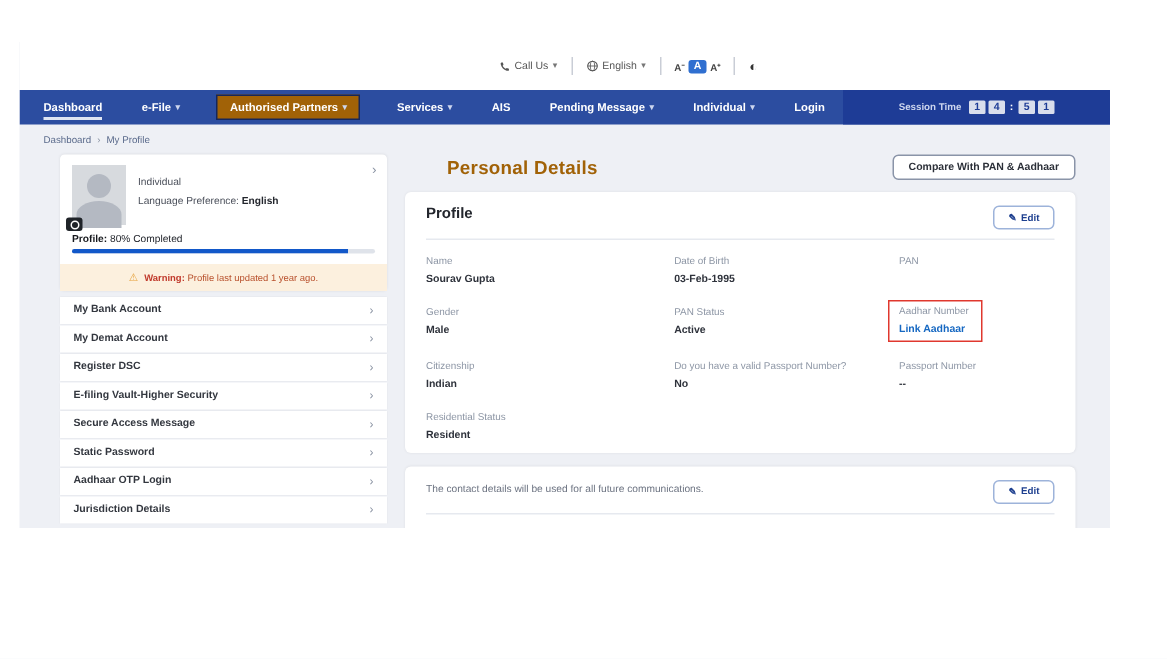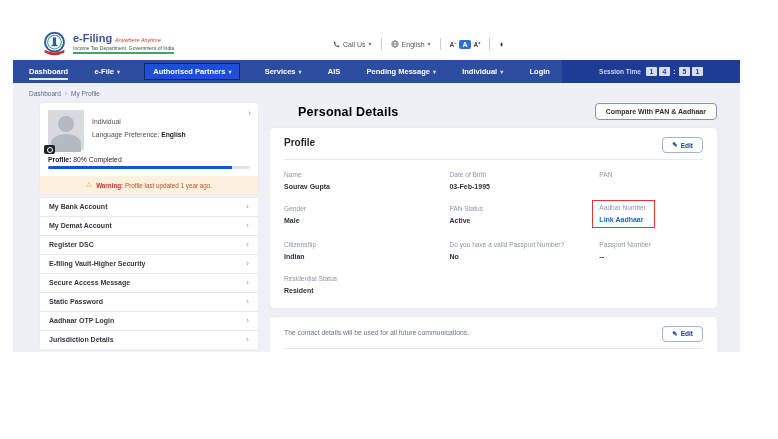--- a/index.html
+++ b/index.html
@@ -23,21 +23,21 @@
   .fs-mid{font-size:7px;color:#fff;background:#2f6fd0;border-radius:2px;padding:1px 3px;font-weight:bold;}
   .moon{font-size:9px;color:#333;}
   .ic{display:inline-block;vertical-align:middle;}
 
   
   .nav{position:relative;height:23px;background:#2c4da0;display:flex;align-items:stretch;}
   .nav-items{display:flex;align-items:center;flex:1;padding-left:14px;justify-content:space-between;padding-right:10px;}
   .nav-item{display:flex;align-items:center;gap:3px;color:#fff;font-size:7.5px;font-weight:bold;position:relative;padding:4px 2px;cursor:pointer;white-space:nowrap;}
   .nav-item .caret{color:#cdd6ee;}
   .nav-item.active::after{content:"";position:absolute;left:2px;right:2px;bottom:0px;height:2px;background:#dfe5f2;}
-  .nav-item.boxed{border:1px solid #15265c;padding:3px 8px;background:#1d4ed8;align-items:center;}
+  .nav-item.boxed{border:1px solid #15265c;padding:3px 8px;background:#a16207;align-items:center;}
   .session{width:178px;background:#1e3c96;display:flex;align-items:center;justify-content:center;gap:3px;}
   .session-label{color:#cdd6ee;font-size:6.5px;font-weight:bold;margin-right:2px;}
   .digit{background:#d9deec;color:#1e3c96;font-size:7px;font-weight:bold;border-radius:1px;padding:1px 3px;min-width:5px;text-align:center;}
   .digit.colon{background:transparent;color:#fff;padding:1px 0;}
 
   
   .crumbs{padding:7px 0 0 16px;font-size:6.5px;color:#5b6b8c;display:flex;gap:4px;align-items:center;}
   .crumb{cursor:pointer;}
   .crumb-sep{color:#8a93a3;}
   .crumb.current{color:#5b6b8c;}
@@ -66,58 +66,42 @@
   .pwarn .tri{color:#e6a23c;font-size:7px;}
   .pwarn b{color:#c0392b;}
 
   
   .menu{margin-top:4px;}
   .menu-item{background:#fff;height:17.5px;margin-bottom:1.5px;display:flex;align-items:center;justify-content:space-between;padding:0 9px;font-size:7px;font-weight:bold;color:#33373f;cursor:pointer;box-shadow:0 0 1px rgba(0,0,0,.08);}
   .menu-item .chev{color:#8a93a3;font-weight:normal;font-size:8px;}
 
   
   .title-row{display:flex;align-items:center;justify-content:space-between;}
-  .page-title{font-size:12.5px;font-weight:bold;color:#000000;letter-spacing:.2px;padding-left:28px;}
+  .page-title{font-size:12.5px;font-weight:bold;color:#a16207;letter-spacing:.2px;padding-left:28px;}
   .btn-outline{background:#fff;border:1px solid #8a94a8;border-radius:4px;font-size:7px;font-weight:bold;color:#2b2f38;padding:4px 10px;cursor:pointer;font-family:inherit;}
-  .card{background:#fff;border-radius:4px;padding:9px 14px 12px 14px;box-shadow:0 0 2px rgba(0,0,0,.07);}
+  .card{background:#fff;border-radius:4px;padding:9px 14px 6px 14px;box-shadow:0 0 2px rgba(0,0,0,.07);}
   .card.profile{margin-top:8px;}
   .card.contact{margin-top:9px;padding-bottom:30px;}
   .card-head{display:flex;align-items:flex-start;justify-content:space-between;padding-bottom:6px;border-bottom:1px solid #e6e9ef;}
   .card-title{font-size:10px;font-weight:bold;color:#23262d;}
   .card-sub{font-size:6.8px;color:#6b7280;margin-top:3px;}
   .btn-edit{background:#fff;border:1px solid #9db3da;border-radius:4px;font-size:6.5px;font-weight:bold;color:#1d3f8f;padding:3px 9px;cursor:pointer;display:flex;align-items:center;gap:3px;font-family:inherit;}
   .btn-edit .pen{font-size:6.5px;color:#1d3f8f;}
   .fgrid{display:grid;grid-template-columns:1.5fr 1.35fr 1fr;column-gap:10px;row-gap:12px;margin-top:10px;}
   .flabel{font-size:6.6px;color:#8d96a5;line-height:1.5;}
   .fvalue{font-size:7px;font-weight:bold;color:#2e323b;margin-top:2px;line-height:1.4;min-height:8px;}
   .fvalue.link{color:#1668c2;cursor:pointer;}
   .cell.hl .redbox{border:1.6px solid #e0382e;display:inline-block;padding:2px 8px 3px 6px;margin:-4px 0 0 -7px;}
 </style>
 </head>
 <body>
 
 <div class="site">
 
   <div class="hdr">
-    <div class="brand">
-      <svg class="emblem" viewBox="0 0 30 30">
-        <circle cx="15" cy="13.5" r="10.5" fill="#fff" stroke="#2e5fa3" stroke-width="2.2"></circle>
-        <circle cx="15" cy="13.5" r="7.6" fill="none" stroke="#3aa66f" stroke-width="1.2"></circle>
-        <rect x="13.2" y="8" width="3.6" height="9" rx="1" fill="#2e5fa3"></rect>
-        <rect x="11.5" y="16.5" width="7" height="1.6" rx="0.8" fill="#2e5fa3"></rect>
-        <path d="M4 22 Q15 28 26 22 L26 25 Q15 31 4 25 Z" fill="#c9302c"></path>
-      </svg>
-      <div class="brand-txt">
-        <div class="brand-row1">
-          <span class="brand-name">e-Filing</span>
-          <span class="brand-tag">Anywhere Anytime</span>
-        </div>
-        <div class="brand-sub">Income Tax Department, Government of India</div>
-      </div>
-    </div>
     <div class="hdr-ctrls">
       <div class="hdr-group">
         <svg class="ic" width="7" height="7" viewBox="0 0 10 10">
             <path d="M2 1 C1 1 1 2 1.3 3.2 C2 6 4 8 6.8 8.7 C8 9 9 9 9 8 L9 6.8 L6.9 6.2 L6 7 C4.8 6.4 3.6 5.2 3 4 L3.8 3.1 L3.2 1 Z" fill="#555"></path>
           </svg>
         <span>Call Us</span>
         <span class="caret">▾</span>
       </div>
       <div class="vdiv"></div>
       <div class="hdr-group">

